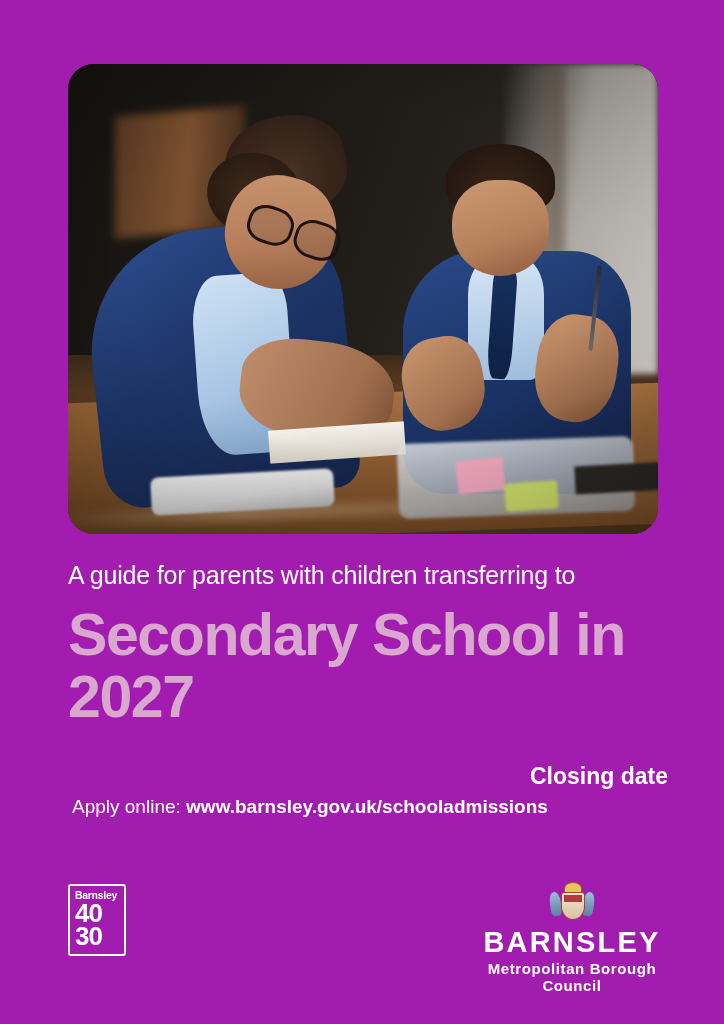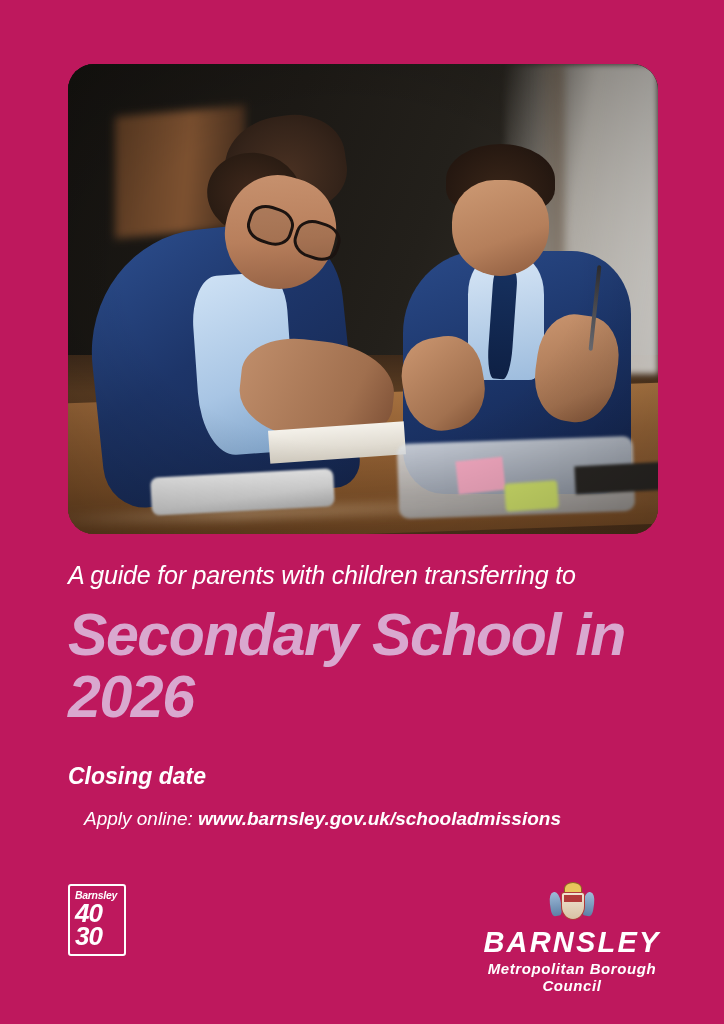--- a/index.html
+++ b/index.html
@@ -10,22 +10,21 @@
     width: 724px;
     height: 1024px;
     background: #4a1d77;
     font-family: "Liberation Sans", sans-serif;
     overflow: hidden;
     position: relative;
   }
   .cover {
     position: absolute;
     inset: 0;
-    background: #be185d;
-    font-style: italic;
+    background: #a21caf;
   }
 
   
   .hero {
     position: absolute;
     left: 68px;
     top: 64px;
     width: 590px;
     height: 470px;
     border-radius: 26px;
@@ -293,32 +292,33 @@
     letter-spacing: -1.4px;
     margin: 0 0 34px 0;
     max-width: 590px;
   }
   .closing-label {
     color: #ffffff;
     font-size: 23px;
     font-weight: bold;
     margin: 0;
     line-height: 1.3;
+    text-align: right;
   }
   .closing-date {
     color: #ffffff;
     font-size: 23px;
     font-weight: bold;
     margin: 0 0 22px 0;
     line-height: 1.3;
   }
   .apply-line {
     color: #ffffff;
     font-size: 19px;
-    margin: 16px;
+    margin: 4px;
     font-weight: 400;
   }
   .apply-line .url {
     font-weight: bold;
     color: #ffffff;
     text-decoration: none;
   }
 
   
   .logo-2030 {
@@ -449,21 +449,21 @@
       <div class="sticky-pink"></div>
       <div class="sticky-green"></div>
       <div class="dark-slab"></div>
 
       <div class="hero-vignette"></div>
     </div>
   </div>
 
   <div class="text-block">
     <p class="kicker">A guide for parents with children transferring to</p>
-    <h1 class="headline">Secondary School in 2026</h1>
+    <h1 class="headline">Secondary School in 2027</h1>
     <p class="closing-label">Closing date</p>
     <p class="apply-line">
       <span>Apply online: </span><a class="url" href="#">www.barnsley.gov.uk/schooladmissions</a>
     </p>
   </div>
 
   <div class="logo-2030">
     <div class="word">Barnsley</div>
     <div class="num">40</div>
     <div class="num">30</div>

